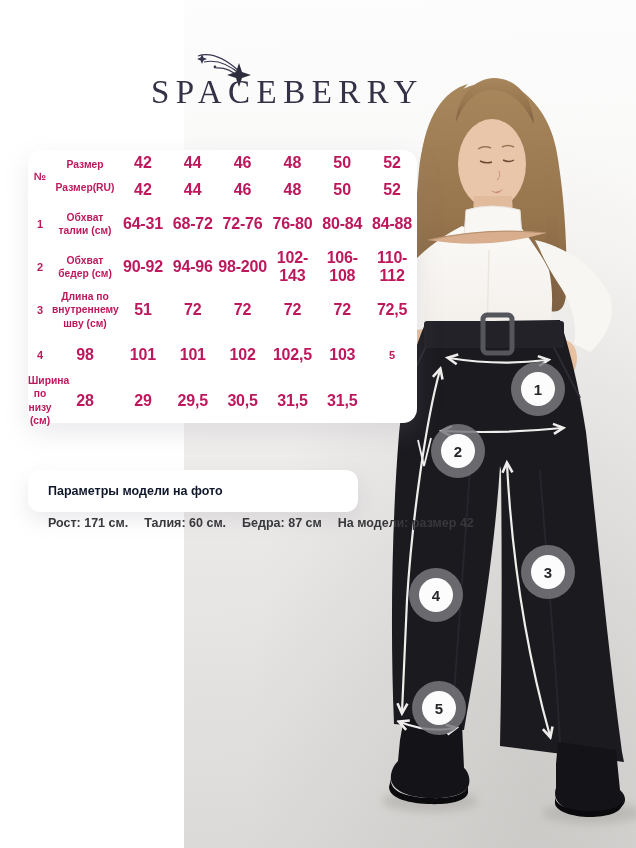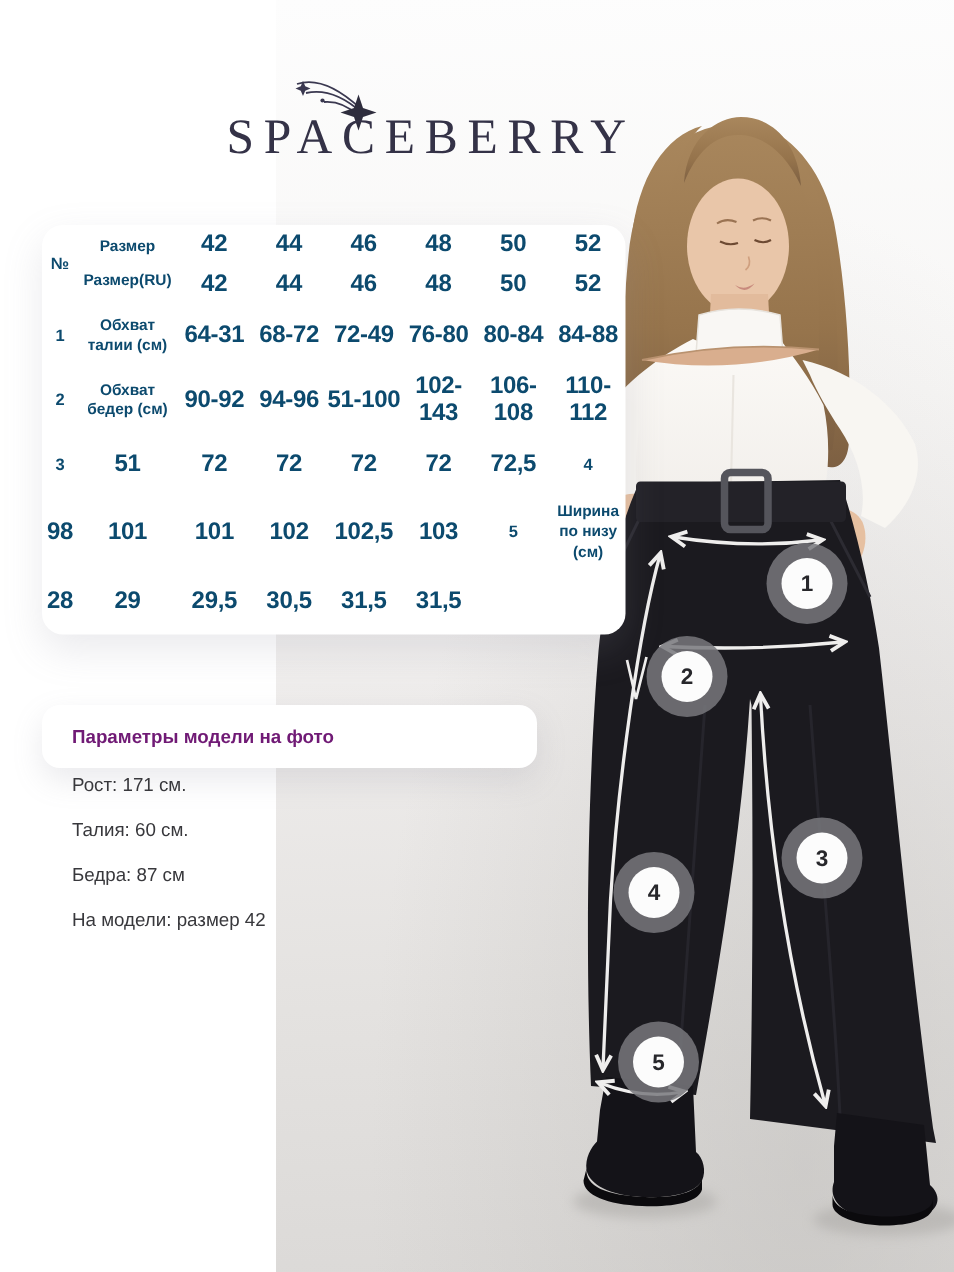--- a/index.html
+++ b/index.html
@@ -25,34 +25,34 @@
   .logo{position:absolute;left:0;top:36px;width:470px;height:90px;margin-left:48px;}
   .logo-text{position:absolute;left:103px;top:38px;font-family:"Liberation Serif","DejaVu Serif",serif;
     font-size:33px;letter-spacing:6.5px;color:#343247;white-space:nowrap;}
   .comet{position:absolute;left:140px;top:4px;}
 
   
   .size-card{position:absolute;left:28px;top:150px;width:389px;height:273px;background:#ffffff;
     border-radius:14px;box-shadow:0 10px 26px rgba(140,140,155,0.18);
     display:grid;grid-template-columns:24px 66px repeat(6,1fr);
     grid-template-rows:52px 44px 42px 44px 46px 45px;align-items:center;box-sizing:border-box;}
-  .c{text-align:center;color:#0c4a6e;}
+  .c{text-align:center;color:#be185d;}
   .hdr-labels,.hdr-vals{display:flex;flex-direction:column;gap:9px;justify-content:center;}
   .hdr-labels span,.rlabel{font-size:10.3px;font-weight:700;line-height:1.3;}
   .hdr-vals span,.rval{font-size:16px;font-weight:700;}
   .rnum,.num-hdr{font-size:11px;font-weight:700;}
   .rval{letter-spacing:-0.2px;}
 
   
   .info-bar{position:absolute;left:28px;top:470px;width:330px;height:42px;background:#ffffff;
     border-radius:12px;box-shadow:0 8px 20px rgba(140,140,155,0.18);
     display:flex;align-items:center;padding-left:20px;box-sizing:border-box;
-    font-size:12.5px;font-weight:700;color:#701a75;}
-  .info-items{position:absolute;left:48px;top:516px;display:flex;flex-direction:column;gap:16px;
-    font-size:12.5px;color:#38383c;}
+    font-size:12.5px;font-weight:700;color:#0f172a;}
+  .info-items{position:absolute;left:48px;top:516px;display:flex;gap:16px;
+    font-size:12.5px;color:#38383c;font-weight:bold;}
 </style>
 </head>
 <body>
 
 <div class="page">
 
   <div class="photo">
     <svg class="model-svg" width="452" height="848" viewBox="184 0 452 848">
       <defs>
         <linearGradient id="hairG" x1="0" y1="0" x2="0" y2="1">
@@ -200,35 +200,36 @@
       </div>
     <div class="c hdr-vals">
         <span>52</span>
         <span>52</span>
       </div>
 
     <div class="c rnum">1</div>
     <div class="c rlabel">Обхват талии (см)</div>
     <div class="c rval">64-31</div>
     <div class="c rval">68-72</div>
-    <div class="c rval">72-49</div>
+    <div class="c rval">72-76</div>
     <div class="c rval">76-80</div>
     <div class="c rval">80-84</div>
     <div class="c rval">84-88</div>
 
     <div class="c rnum">2</div>
     <div class="c rlabel">Обхват бедер (см)</div>
     <div class="c rval">90-92</div>
     <div class="c rval">94-96</div>
-    <div class="c rval">51-100</div>
+    <div class="c rval">98-200</div>
     <div class="c rval">102-143</div>
     <div class="c rval">106-108</div>
     <div class="c rval">110-112</div>
 
     <div class="c rnum">3</div>
+    <div class="c rlabel">Длина по внутреннему шву (см)</div>
     <div class="c rval">51</div>
     <div class="c rval">72</div>
     <div class="c rval">72</div>
     <div class="c rval">72</div>
     <div class="c rval">72</div>
     <div class="c rval">72,5</div>
 
     <div class="c rnum">4</div>
     <div class="c rval">98</div>
     <div class="c rval">101</div>

